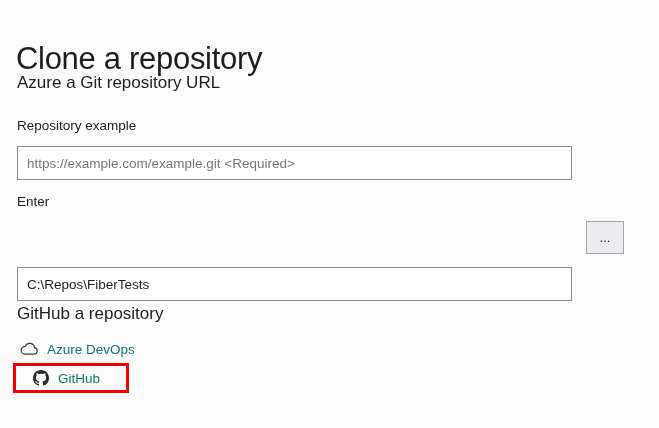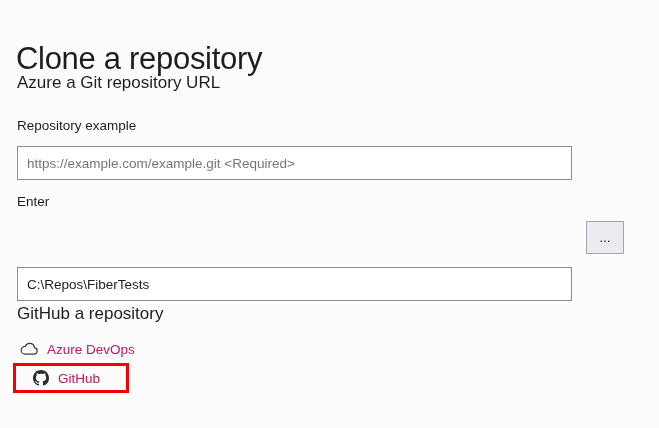--- a/index.html
+++ b/index.html
@@ -86,21 +86,21 @@
   }
   .repo-item-azure { left: 20px; top: 340px; height: 18px; }
   .repo-item-github { left: 21px; top: 369px; height: 18px; padding-left: 12px; }
   .repo-icon {
     display: inline-flex;
     align-items: center;
     justify-content: center;
   }
   .repo-icon-azure { width: 19px; height: 14px; margin-right: 8px; }
   .repo-icon-github { width: 16px; height: 16px; margin-right: 9px; }
-  .repo-label { font-size: 13.5px; color: #be185d; }
+  .repo-label { font-size: 13.5px; color: #0f766e; }
   .highlight-box {
     position: absolute;
     left: 13px;
     top: 363px;
     width: 116px;
     height: 30px;
     box-sizing: border-box;
     border: 3px solid #f30000;
     pointer-events: none;
   }

